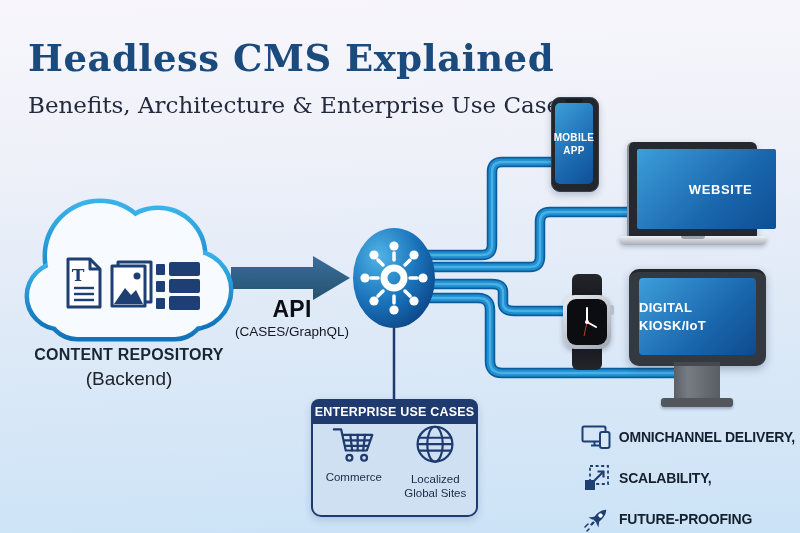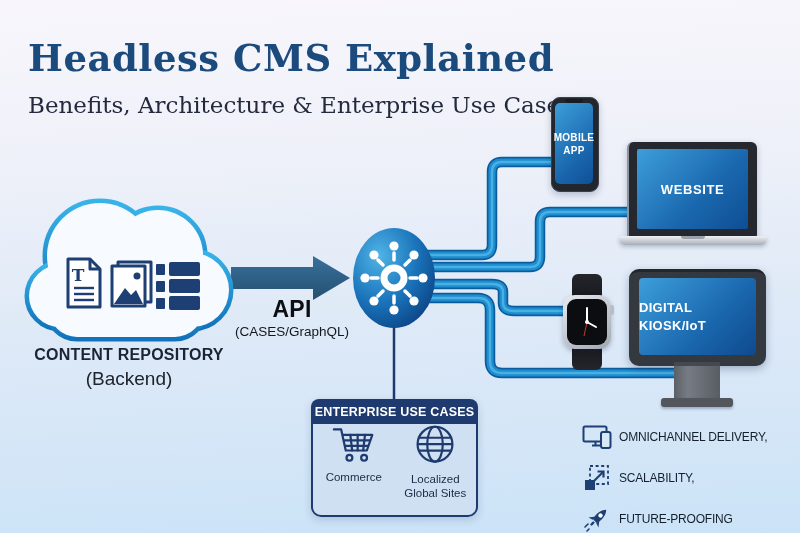--- a/index.html
+++ b/index.html
@@ -43,21 +43,21 @@
     background:#181b20;border-radius:0 0 4px 4px;}
   .phone .screen-label{margin-top:28px;font-size:10px;font-weight:bold;color:#fff;
     text-align:center;line-height:1.3;letter-spacing:.3px;}
 
   
   .laptop-screen{left:627px;top:142px;width:128px;height:95px;background:#25282e;
     border-radius:6px 6px 2px 2px;border-left:2px solid #8d949d;
     box-shadow:0 2px 6px rgba(20,40,80,.25);}
   .laptop-screen .screen{position:absolute;left:8px;top:7px;width:111px;height:80px;
     background:linear-gradient(135deg,#3d9eda 0%,#1a67ae 60%,#0e4e94 100%);
-    border-radius:2px;display:flex;align-items:center;justify-content:center;}
+    border-radius:2px;display:flex;align-items:center;justify-content:center;padding-left:28px;}
   .laptop-screen .screen-label{font-size:13px;font-weight:bold;color:#fff;letter-spacing:.6px;}
   .laptop-base{left:619px;top:236px;width:148px;height:9px;
     background:linear-gradient(#f0f2f5,#a7aeb7);border-radius:3px 3px 6px 6px;
     box-shadow:0 2px 4px rgba(20,40,80,.25);}
   .laptop-base:after{content:"";position:absolute;left:62px;top:0;width:24px;height:3px;
     background:#9aa1aa;border-radius:0 0 3px 3px;}
 
   
   .watch{left:558px;top:272px;width:58px;height:100px;}
   .watch .strap-top{position:absolute;left:14px;top:2px;width:30px;height:28px;
@@ -94,21 +94,21 @@
     border-radius:0 0 10px 10px;display:flex;justify-content:space-around;
     box-sizing:border-box;}
   .use-case{display:flex;flex-direction:column;align-items:center;width:80px;}
   .use-case .uc-label{margin-top:4px;font-size:11.5px;font-weight:500;color:#1c2a44;
     text-align:center;line-height:1.25;}
 
   
   .benefits{left:580px;top:422px;width:215px;}
   .benefit{display:flex;align-items:center;margin-bottom:11px;height:30px;}
   .benefit .b-icon{width:33px;display:flex;justify-content:center;}
-  .benefit .b-label{margin-left:6px;font-size:12px;font-weight:normal;color:#15202e;
+  .benefit .b-label{margin-left:6px;font-size:14px;font-weight:bold;color:#15202e;
     letter-spacing:-.2px;white-space:nowrap;}
 </style>
 </head>
 <body>
 
 <div class="stage">
 
   <svg class="abs" width="800" height="533" viewBox="0 0 800 533" style="left:0;top:0;">
     <defs>
       <radialGradient id="gHub" cx="32%" cy="28%" r="85%">

